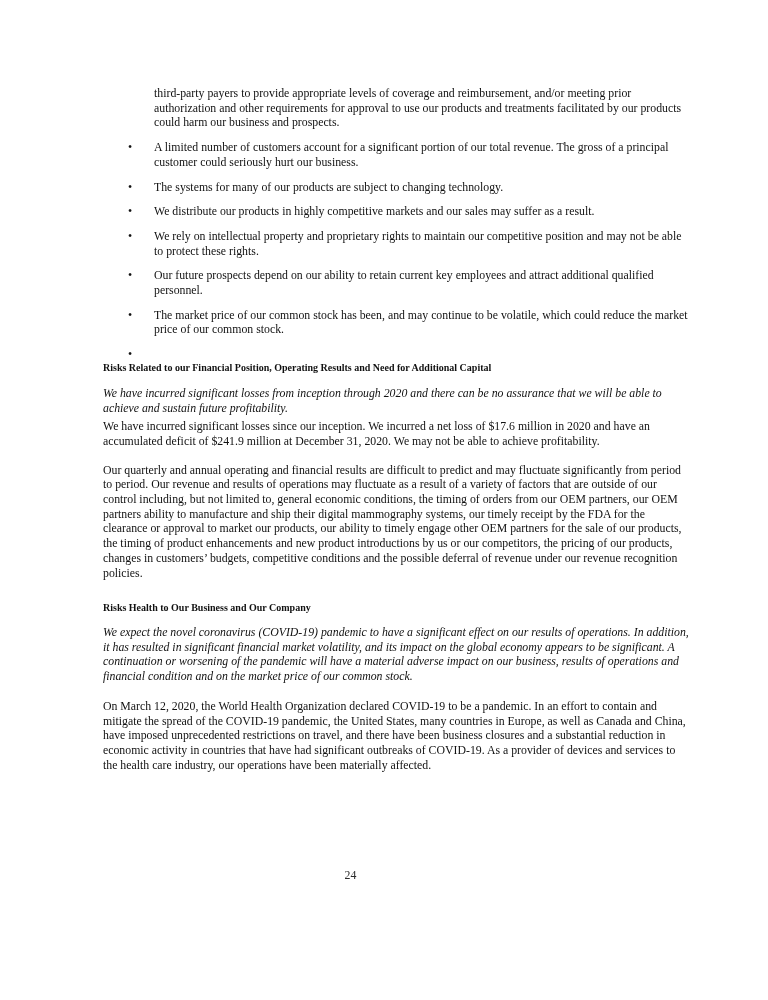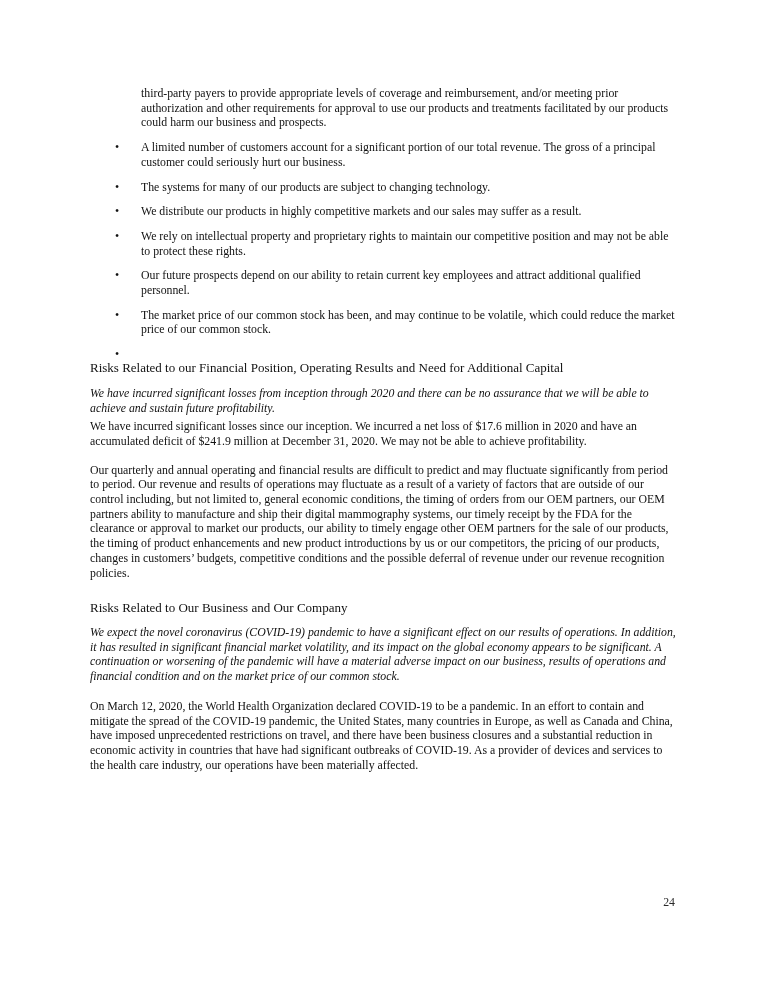--- a/index.html
+++ b/index.html
@@ -11,20 +11,21 @@
   .page {
     position: relative;
     width: 675px;
     height: 1000px;
     background: #ffffff;
     color: #111111;
     font-family: "Liberation Serif", "DejaVu Serif", serif;
     font-size: 11.8px;
     line-height: 14.7px;
     overflow: hidden;
+    margin-left: 13px;
   }
   .content {
     position: absolute;
     top: 86px;
     left: 90px;
     width: 588px;
   }
   .para { margin: 0; }
   .indent { margin-left: 51px; }
 
@@ -38,43 +39,43 @@
     padding-left: 51px;
   }
   .bullet-item + .bullet-item { margin-top: 10px; }
   .bullet-marker {
     position: absolute;
     left: 25px;
     top: 0;
   }
 
   .section-heading {
-    font-size: 13px;
+    font-size: 10px;
     line-height: 14.7px;
-    font-weight: 400;
+    font-weight: 700;
     margin: 24px 0 0 0;
   }
   .risk-title {
     font-weight: 400;
     font-style: italic;
     margin-top: 10px;
   }
   .mt-4  { margin-top: 4px; }
   .mt-9  { margin-top: 9px; }
   .mt-14 { margin-top: 14px; }
   .mt-15 { margin-top: 15px; }
   .mt-21 { margin-top: 21px; }
   .mt-28 { margin-top: 28px; }
 
   .page-number {
     position: absolute;
-    top: 895px;
+    top: 868px;
     left: 0;
     width: 100%;
-    text-align: right;
+    text-align: center;
     color: #2a2a2a;
   }
 </style>
 </head>
 <body>
 
 <div class="page">
   <div class="content">
 
     <p class="para indent">third-party payers to provide appropriate levels of coverage and reimbursement, and/or meeting prior authorization and other requirements for approval to use our products and treatments facilitated by our products could harm our business and prospects.</p>
@@ -111,21 +112,21 @@
 
     <h2 class="section-heading">Risks Related to our Financial Position, Operating Results and Need for Additional Capital</h2>
 
     <p class="para risk-title">We have incurred significant losses from inception through 2020 and there can be no assurance that we will be able to achieve and sustain future profitability.</p>
 
     <p class="para mt-4">We have incurred significant losses since our inception. We incurred a net loss of $17.6 million in 2020 and have an accumulated deficit of $241.9 million at December 31, 2020. We may not be able to achieve profitability.</p>
 
 
     <p class="para mt-14">Our quarterly and annual operating and financial results are difficult to predict and may fluctuate significantly from period to period. Our revenue and results of operations may fluctuate as a result of a variety of factors that are outside of our control including, but not limited to, general economic conditions, the timing of orders from our OEM partners, our OEM partners ability to manufacture and ship their digital mammography systems, our timely receipt by the FDA for the clearance or approval to market our products, our ability to timely engage other OEM partners for the sale of our products, the timing of product enhancements and new product introductions by us or our competitors, the pricing of our products, changes in customers’ budgets, competitive conditions and the possible deferral of revenue under our revenue recognition policies.</p>
 
-    <h2 class="section-heading mt-21">Risks Related to Our Business and Our Company</h2>
+    <h2 class="section-heading mt-21">Risks Health to Our Business and Our Company</h2>
 
     <p class="para risk-title mt-9">We expect the novel coronavirus (COVID-19) pandemic to have a significant effect on our results of operations. In addition, it has resulted in significant financial market volatility, and its impact on the global economy appears to be significant. A continuation or worsening of the pandemic will have a material adverse impact on our business, results of operations and financial condition and on the market price of our common stock.</p>
 
     <p class="para mt-15">On March 12, 2020, the World Health Organization declared COVID-19 to be a pandemic. In an effort to contain and mitigate the spread of the COVID-19 pandemic, the United States, many countries in Europe, as well as Canada and China, have imposed unprecedented restrictions on travel, and there have been business closures and a substantial reduction in economic activity in countries that have had significant outbreaks of COVID-19. As a provider of devices and services to the health care industry, our operations have been materially affected.</p>
 
   </div>
 
   <div class="page-number">24</div>
 </div>
 

